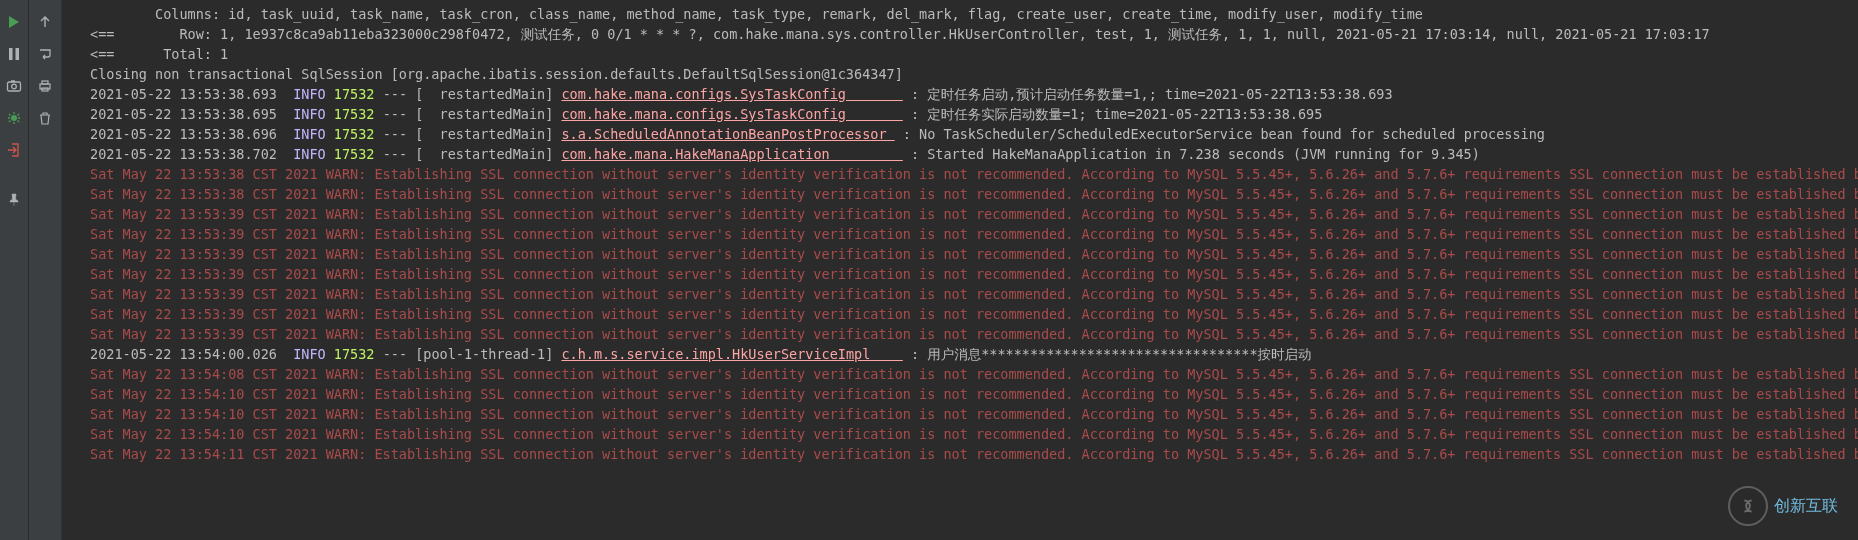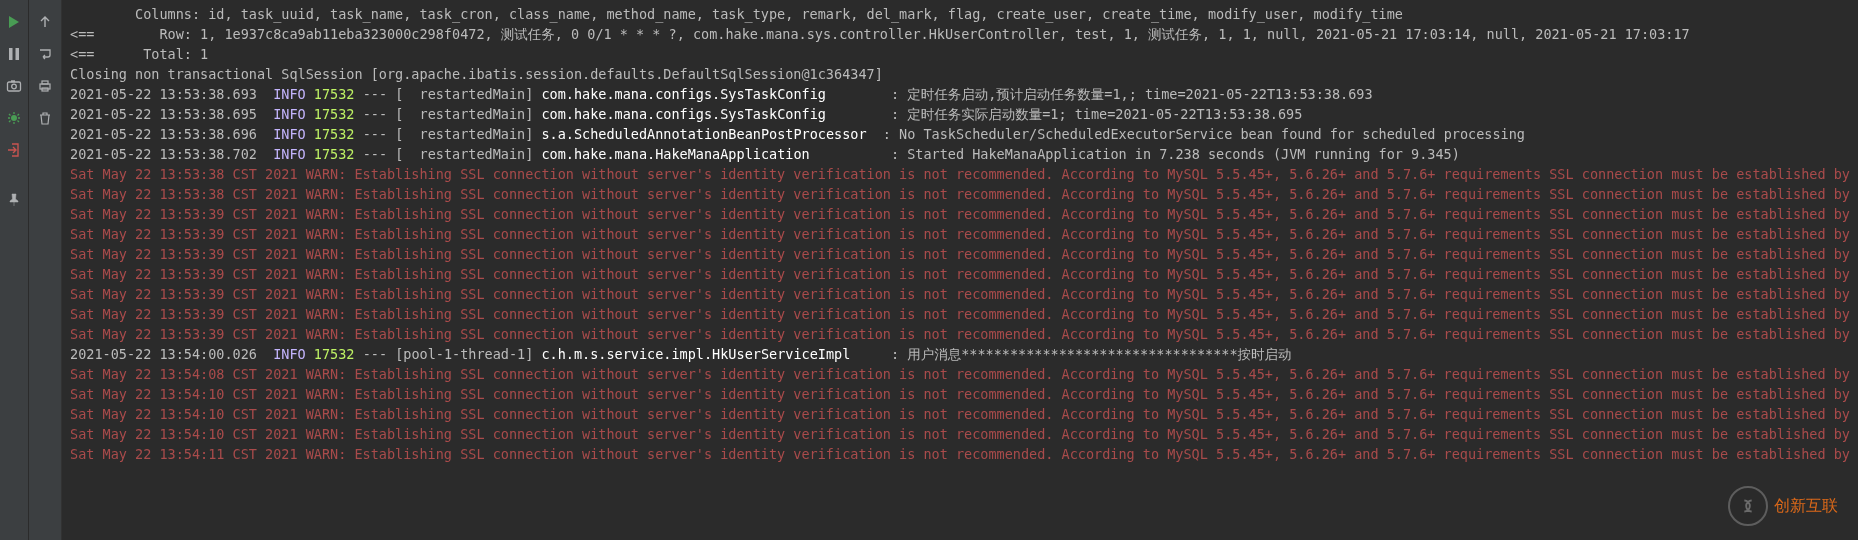--- a/index.html
+++ b/index.html
@@ -58,30 +58,30 @@
   .console {
     flex: 1;
     background: #2b2b2b;
     padding: 4px 0 0 8px;
     font-size: 13.5px;
     line-height: 20px;
     white-space: pre;
     color: #bbbbbb;
     overflow: hidden;
   }
-  .log-line { white-space: pre; }
+  .log-line { white-space: pre; margin-left: 20px; }
   .green { color: #c4b5fd; }
   .mag   { color: #bef264; }
-  .cyan  { color: #ffffff; }
+  .cyan  { color: #fca5a5; text-decoration: underline; }
   .warn  { color: #a94b4b; }
   .watermark {
     position: absolute;
     right: 20px;
     bottom: 14px;
-    color: #f97316;
+    color: #7dd3fc;
     font-family: sans-serif;
     font-size: 16px;
     display: flex;
     align-items: center;
     opacity: 0.85;
   }
   .watermark .logo {
     width: 36px;
     height: 36px;
     border: 2px solid #666;

